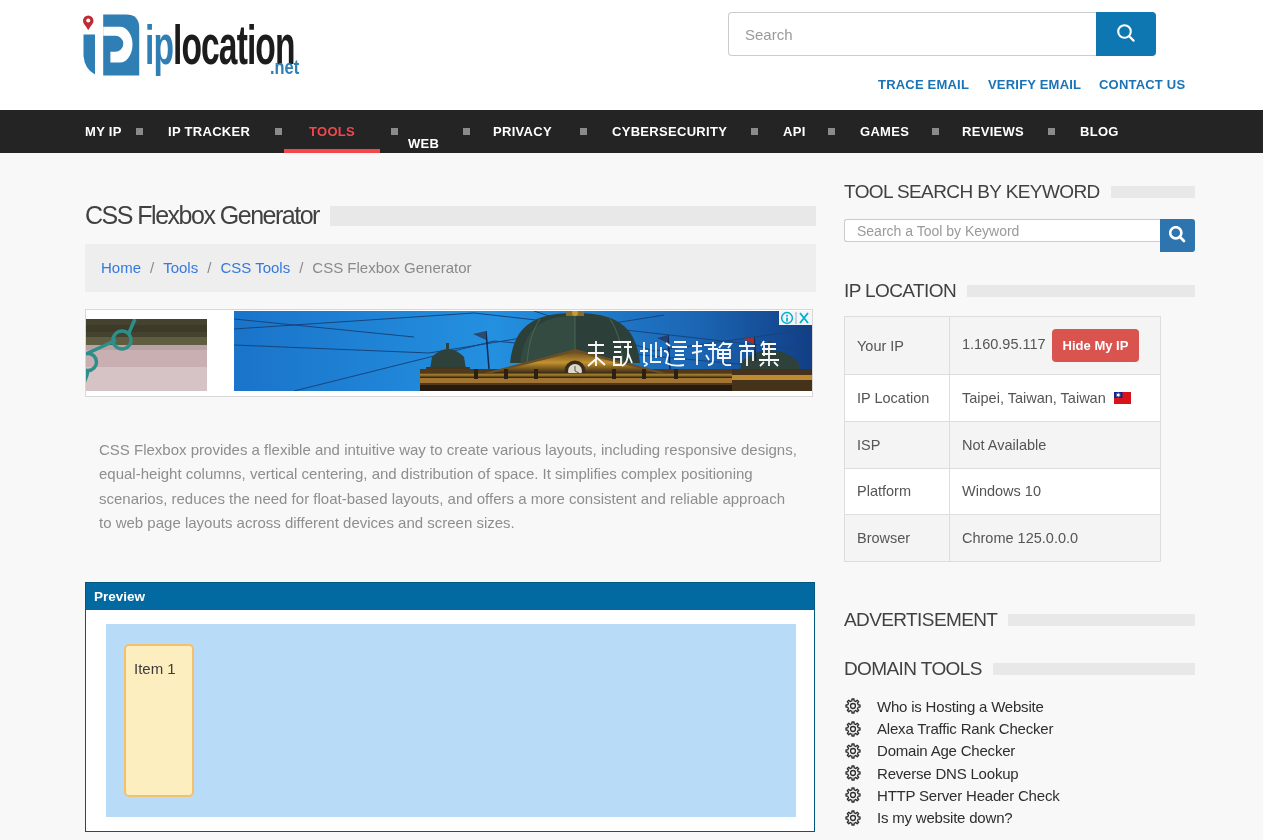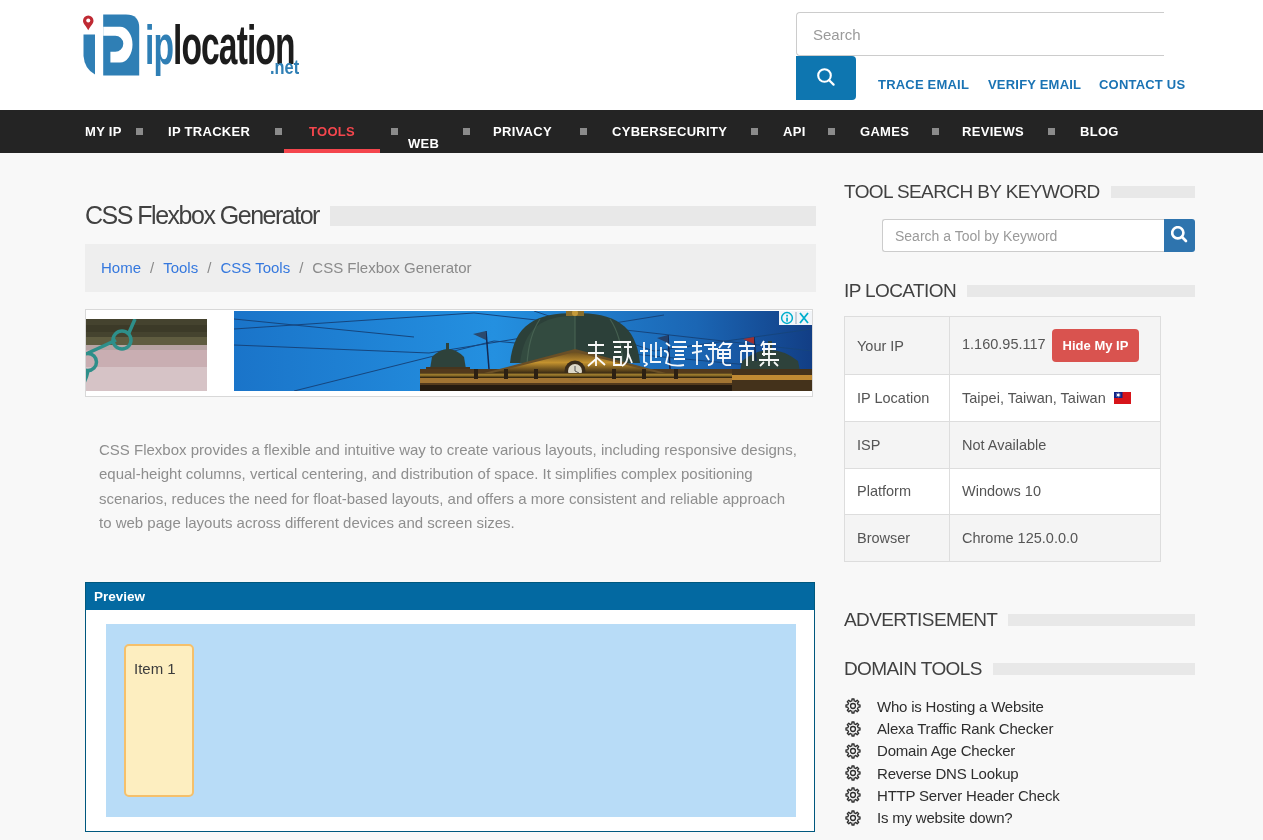--- a/index.html
+++ b/index.html
@@ -2,21 +2,21 @@
 <html><head>
 <meta charset="utf-8">
 <style>
 * { margin:0; padding:0; box-sizing:border-box; }
 html,body { width:1263px; }
 body { font-family:"Liberation Sans", sans-serif; background:#f8f8f8; }
 a { text-decoration:none; }
 
 
 .header { background:#fff; height:110px; position:relative; }
-.hsearch { position:absolute; left:796px; top:12px; display:flex;flex-direction:column; }
+.hsearch { position:absolute; left:728px; top:12px; display:flex; }
 .hsearch input { width:368px; height:44px; border:1px solid #ccc; border-right:none; border-radius:4px 0 0 4px; padding:0 16px; font-size:15px; font-family:"Liberation Sans",sans-serif; color:#444; outline:none; background:#fff; }
 .hsearch input::placeholder { color:#9a9a9a; }
 .hsearch button { width:60px; height:44px; background:#0e76b0; border:none; border-radius:0 4px 4px 0; color:#fff; }
 .toplinks a { position:absolute; top:77px; font-size:13px; font-weight:bold; color:#1a73b4; letter-spacing:.2px; }
 
 
 .nav { background:#242424; height:43px; position:relative; }
 .nav a { position:absolute; color:#fff; font-size:13px; font-weight:bold; letter-spacing:.3px; top:0; height:43px; line-height:44px; }
 .nav .sq { position:absolute; width:7px; height:7px; background:#8b8b8b; top:18px; }
 .nav .tools { position:absolute; left:284px; width:96px; top:0; height:43px; border-bottom:4px solid #f4464d; color:#f4464d; font-size:13px; font-weight:bold; letter-spacing:.3px; line-height:44px; text-align:center; }
@@ -44,21 +44,21 @@
 .preview { border:1px solid #00587e; background:#fff; width:730px; }
 .preview .phead { background:#0369a1; color:#fff; font-weight:bold; font-size:13.5px; height:27px; line-height:27px; padding-left:8px; }
 .pbody { padding:14px 18px 14px 20px; }
 .pcontainer { background:#b8dcf7; height:193px; padding:20px 0 0 18px; }
 .pitem { width:70px; height:153px; background:#fdeec0; border:2px solid #f5c06b; border-radius:5px; padding:14px 0 0 8px; font-size:15px; color:#3c3c3c; }
 
 
 .swidget h2 { font-size:19px; font-weight:400; color:#414141; white-space:nowrap; letter-spacing:-.6px; }
 .swidget .hwrap .bar { height:12px; margin-left:11px; }
 .ssearch { display:flex; margin-top:16px; }
-.ssearch input { width:316px; height:33px; border:1px solid #ccc; border-right:none; border-radius:3px 0 0 3px; padding:0 12px; font-size:14px; font-family:"Liberation Sans",sans-serif; color:#444; outline:none; background:#fff;margin-left:38px; }
+.ssearch input { width:316px; height:23px; border:1px solid #ccc; border-right:none; border-radius:3px 0 0 3px; padding:0 12px; font-size:14px; font-family:"Liberation Sans",sans-serif; color:#444; outline:none; background:#fff; }
 .ssearch input::placeholder { color:#9a9a9a; }
 .ssearch button { width:35px; height:33px; background:#2e74ae; border:none; border-radius:0 3px 3px 0; color:#fff; }
 
 .iptable { width:317px; border-collapse:collapse; font-size:14.5px; color:#555; }
 .iptable td { border:1px solid #ddd; padding:14.9px 12px; }
 .iptable tr:nth-child(odd) td { background:#f4f4f4; }
 .iptable tr:nth-child(even) td { background:#fff; }
 .iptable td.lbl { width:105px; }
 .iptable tr:first-child td { padding-top:12px; padding-bottom:12px; }
 .hideip { display:inline-block; background:#d9534f; color:#fff; font-weight:bold; font-size:13px; padding:0 11px; height:33px; line-height:33px; border-radius:4px; margin-left:4px; vertical-align:middle; }

